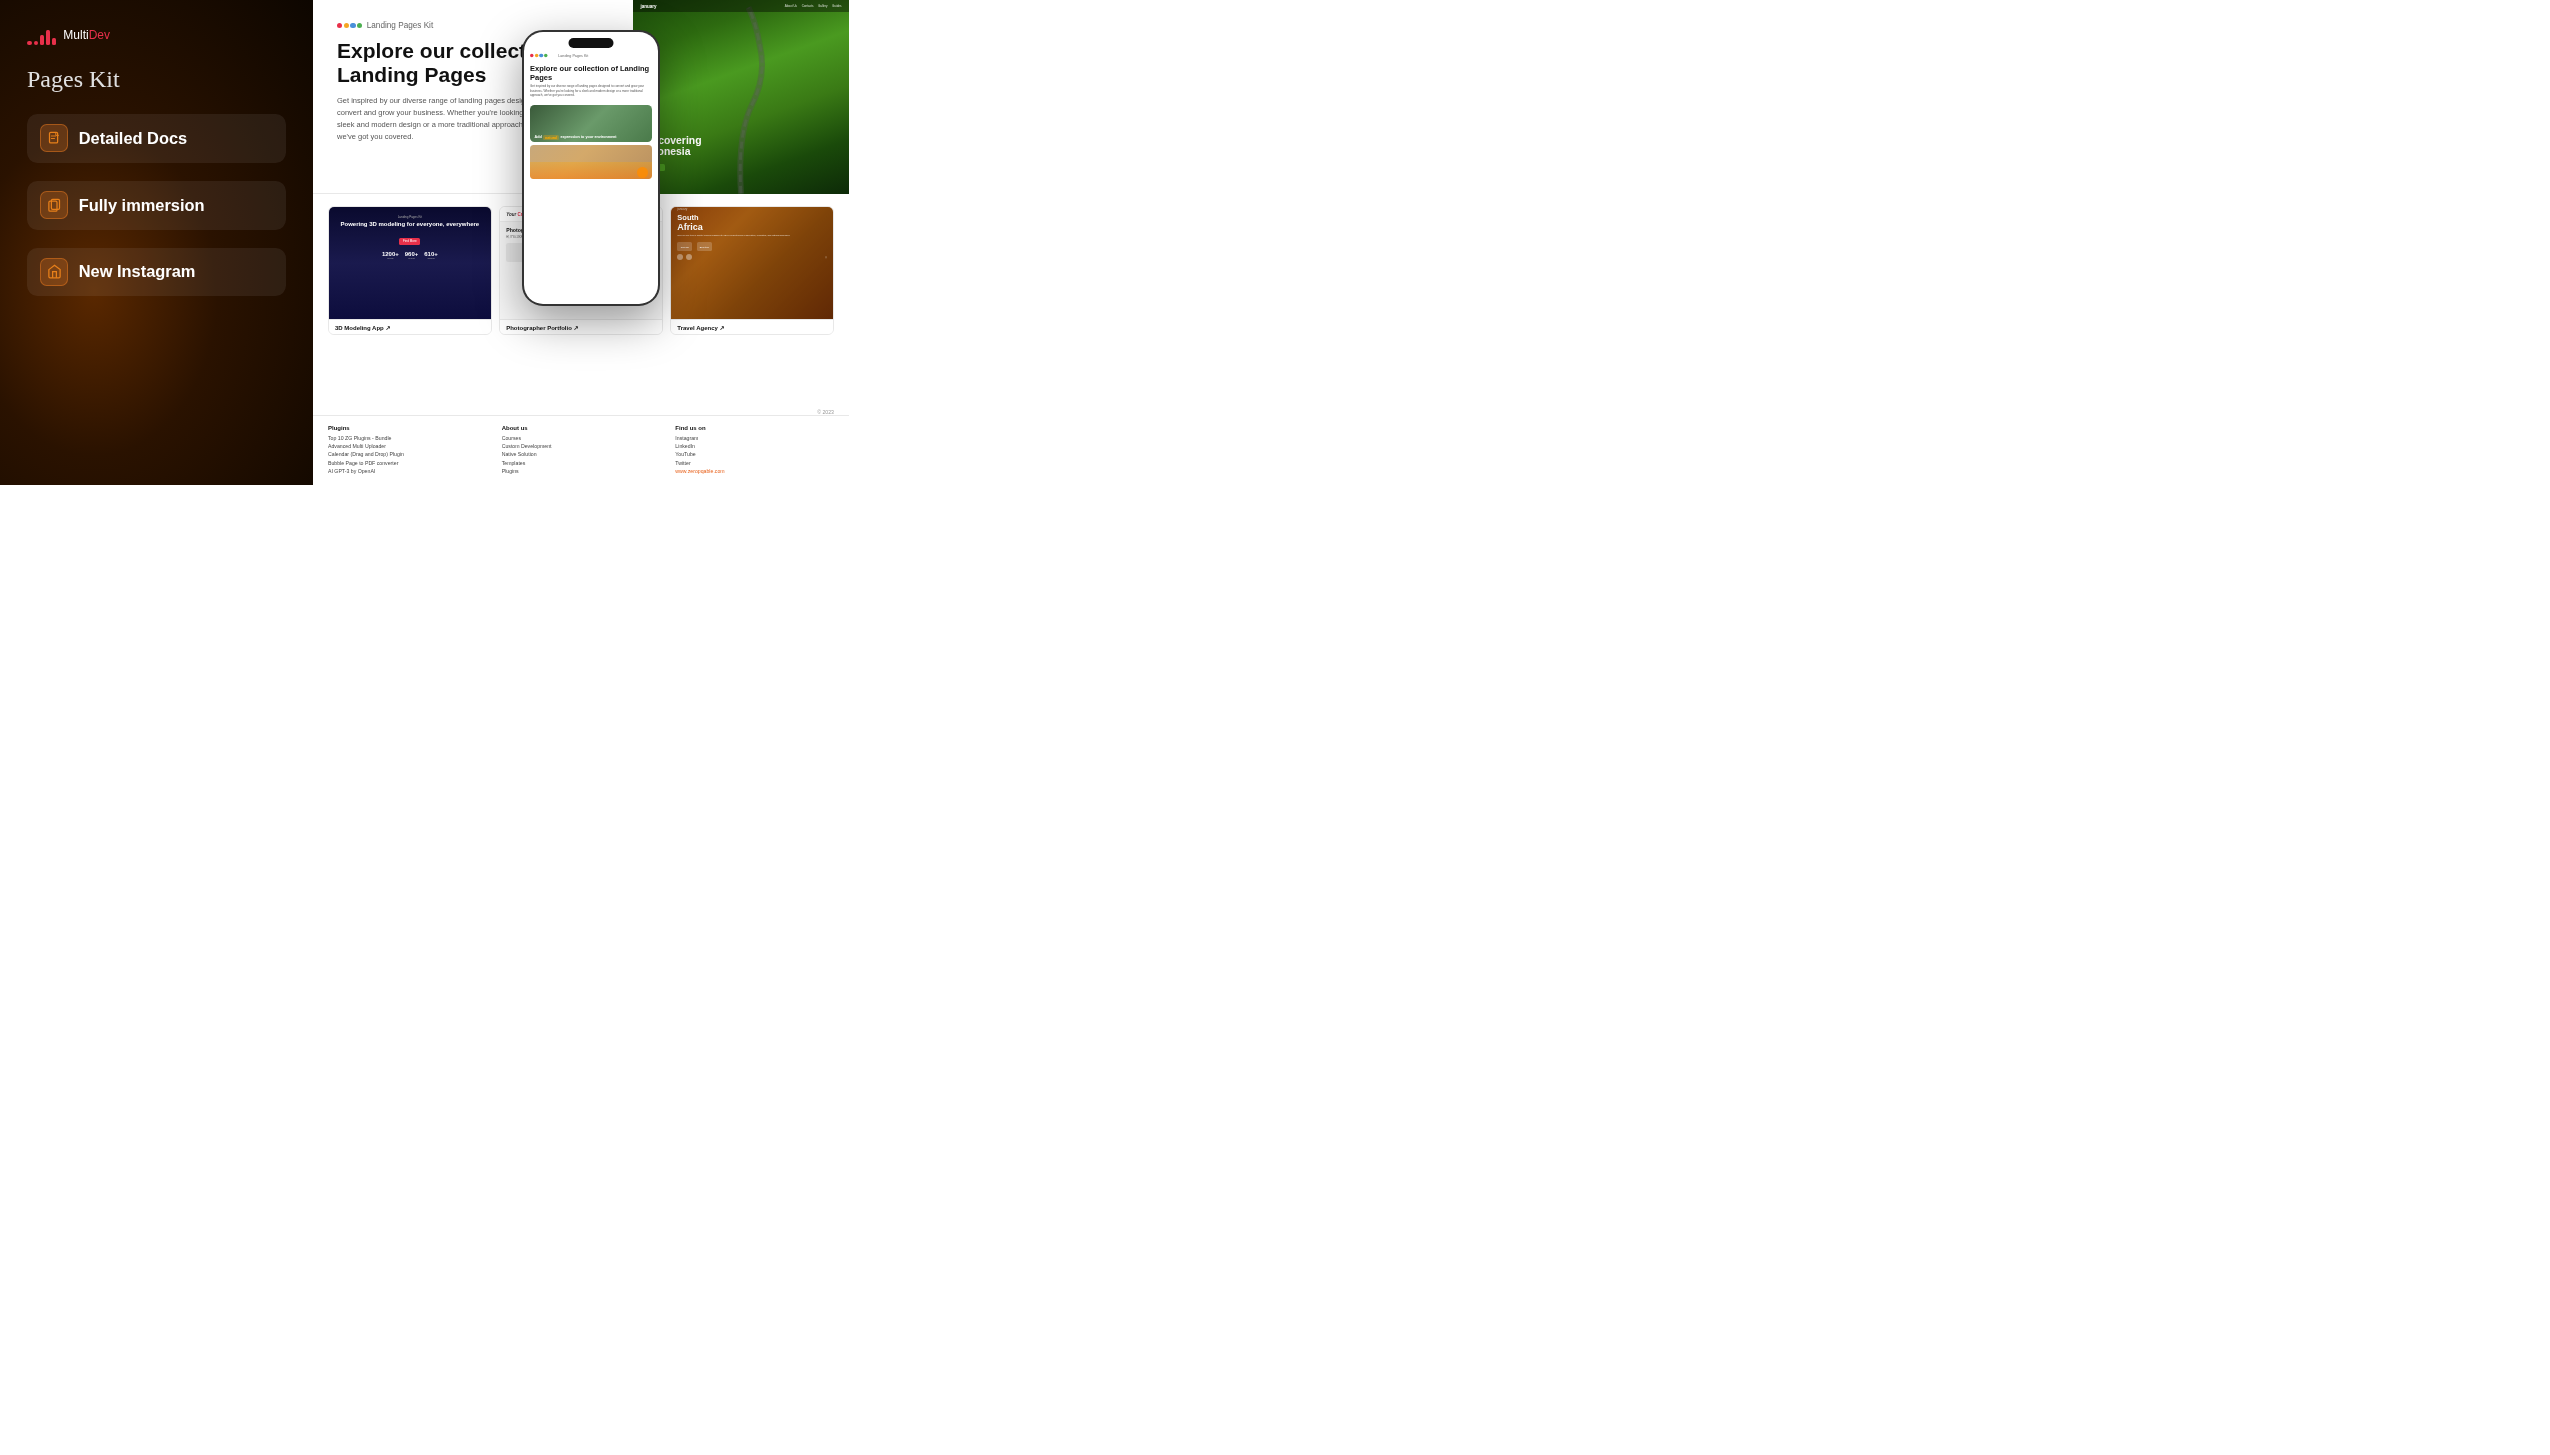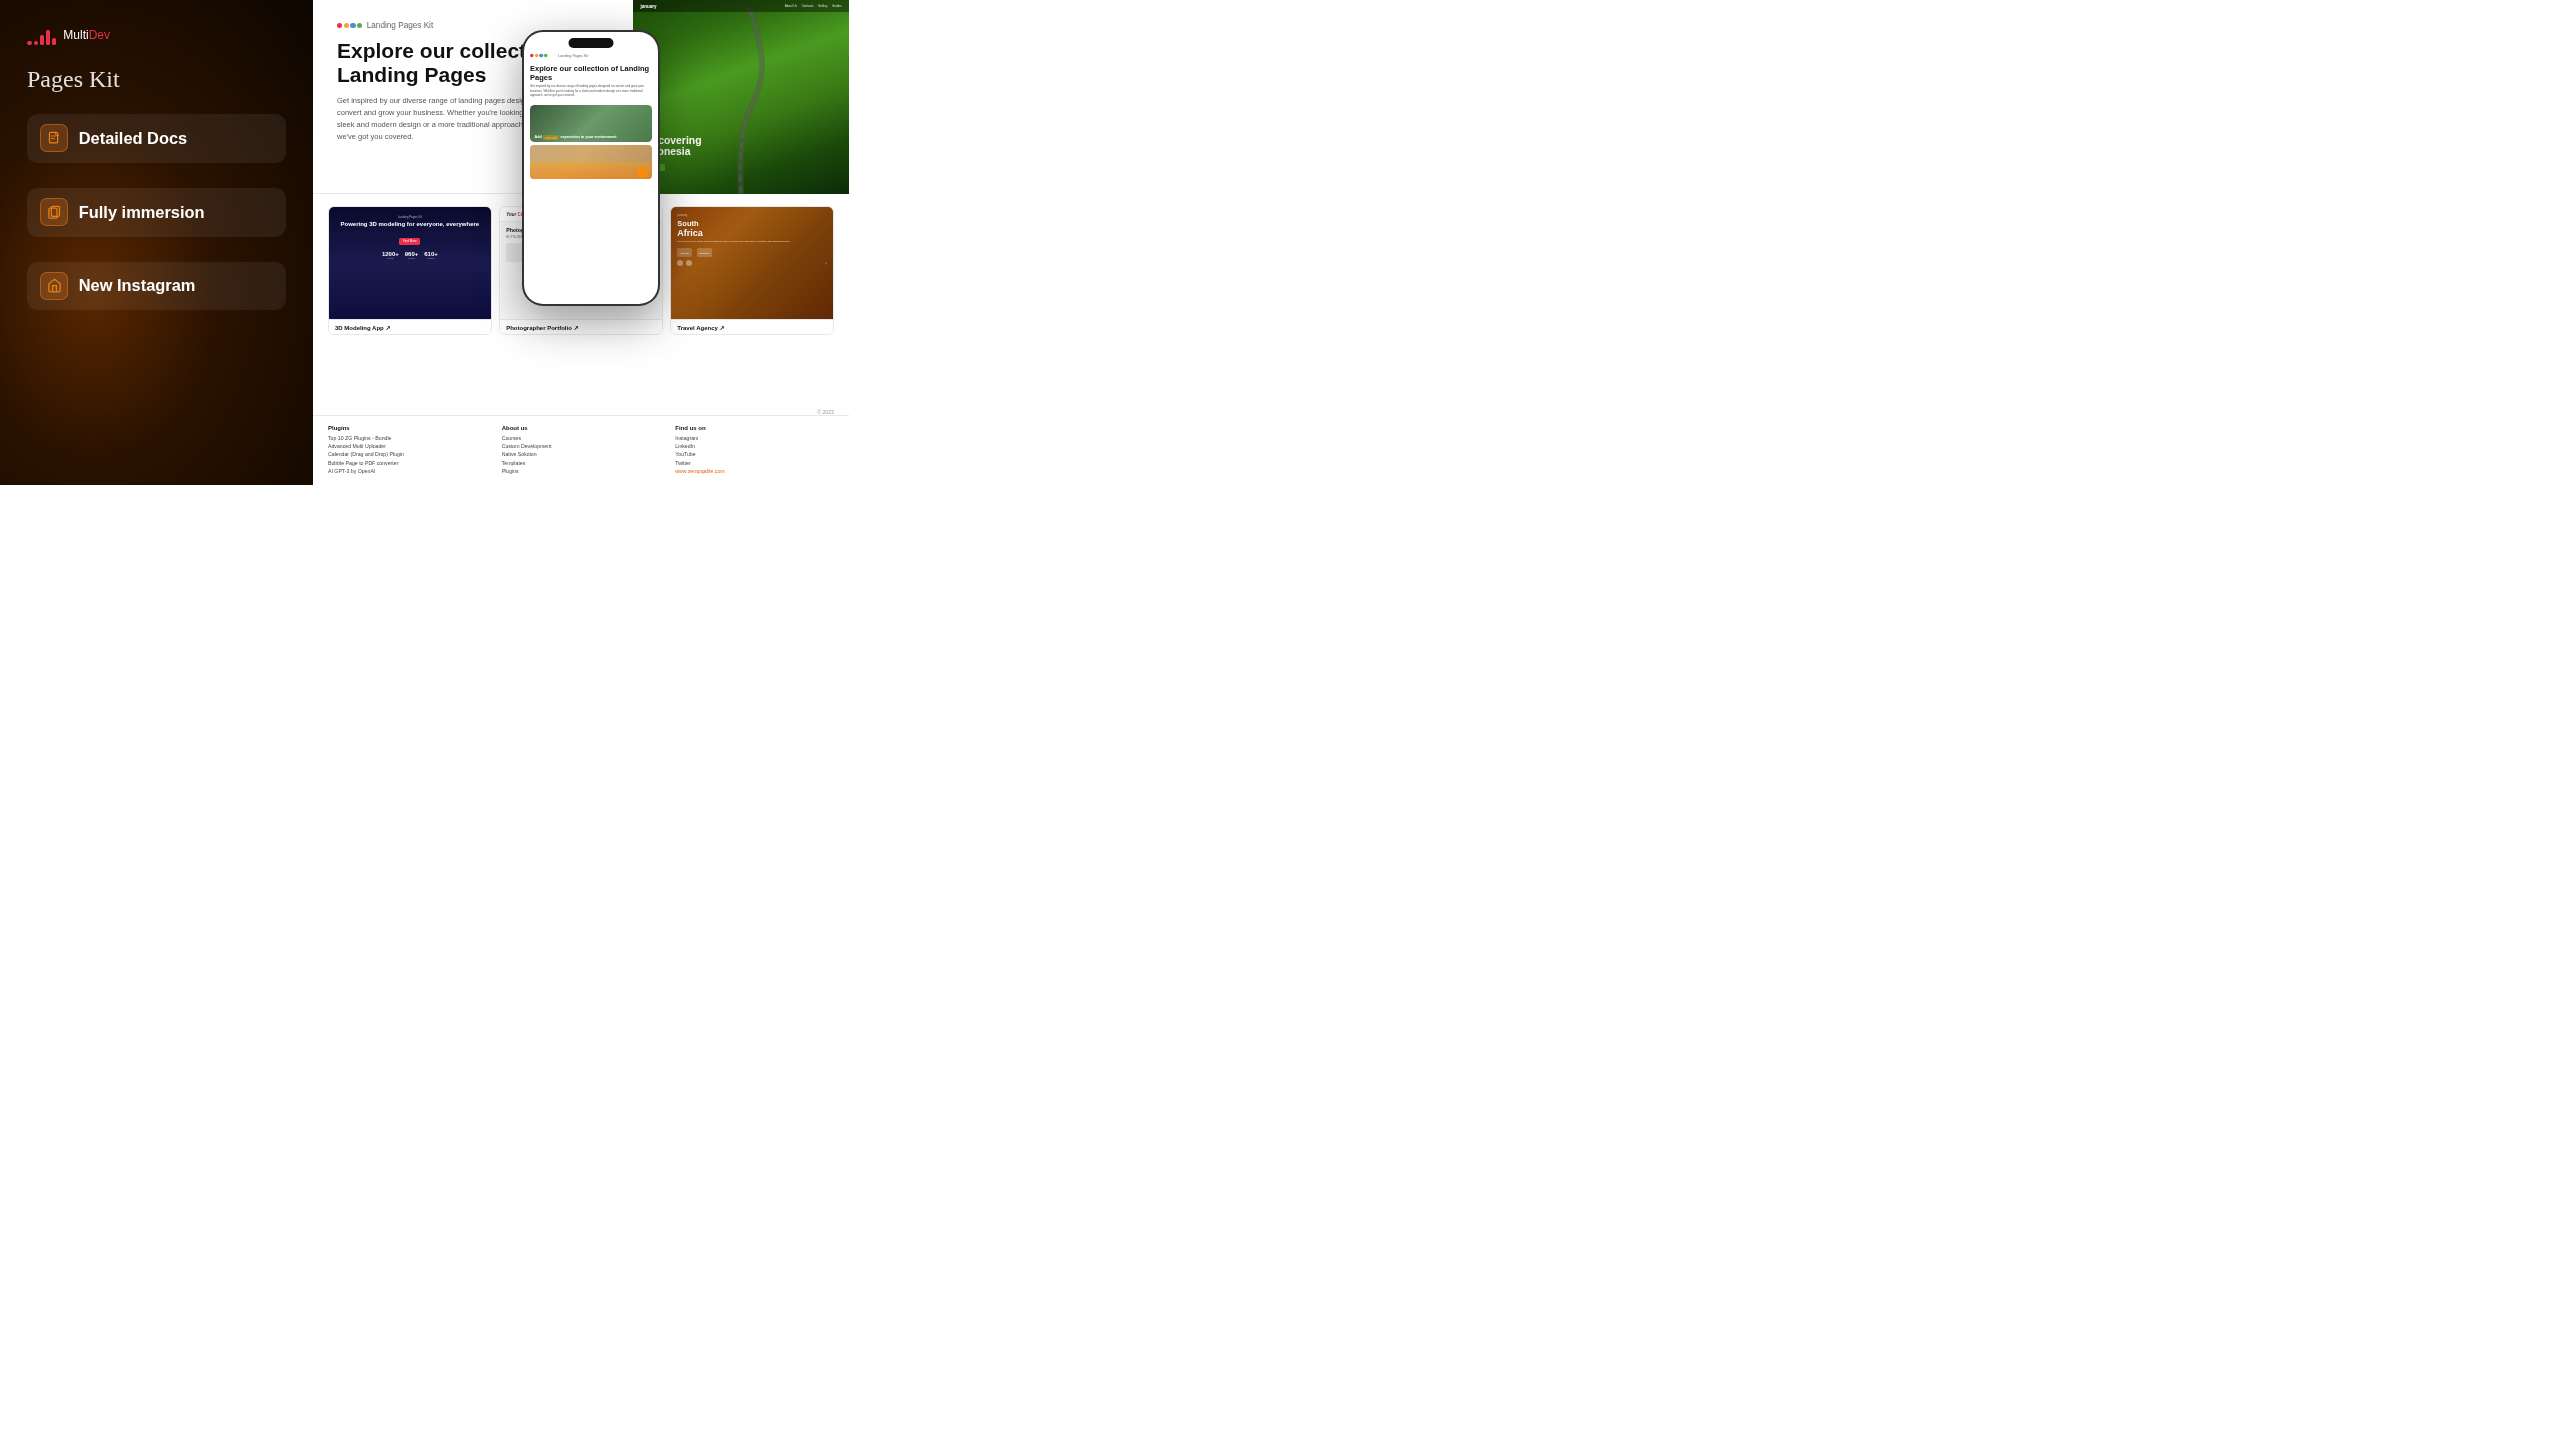--- a/index.html
+++ b/index.html
@@ -72,21 +72,21 @@
       font-size: 24px;
       font-weight: 500;
       color: #e0e0e0;
       margin-bottom: 21px;
       font-family: Liberation Serif, serif;
     }
 
     .feature-list {
       display: flex;
       flex-direction: column;
-      gap: 25px;
+      gap: 18px;
     }
 
     .feature-item {
       display: flex;
       align-items: center;
       gap: 10.4px;
       background: rgba(255,255,255,0.07);
       border-radius: 10.4px;
       padding: 10.4px 13.4px;
     }
@@ -434,21 +434,21 @@
     }
 
     .template-travel-overlay {
       position: absolute;
       top: 0; left: 0; right: 0; bottom: 0;
       background: rgba(0,0,0,0.3);
     }
 
     .template-travel-content {
       position: absolute;
-      top: 6px;
+      top: 0;
       left: 6px;
       right: 6px;
     }
 
     .travel-title {
       font-size: 7.5px;
       font-weight: 800;
       color: #fff;
       line-height: 1.1;
     }

